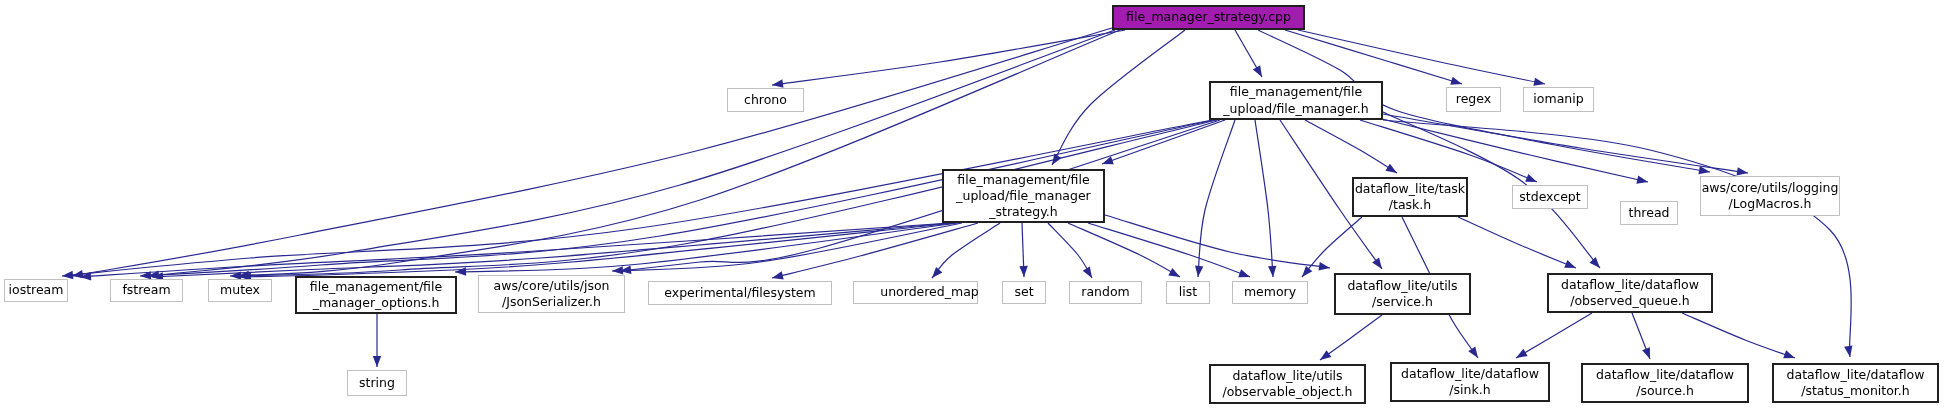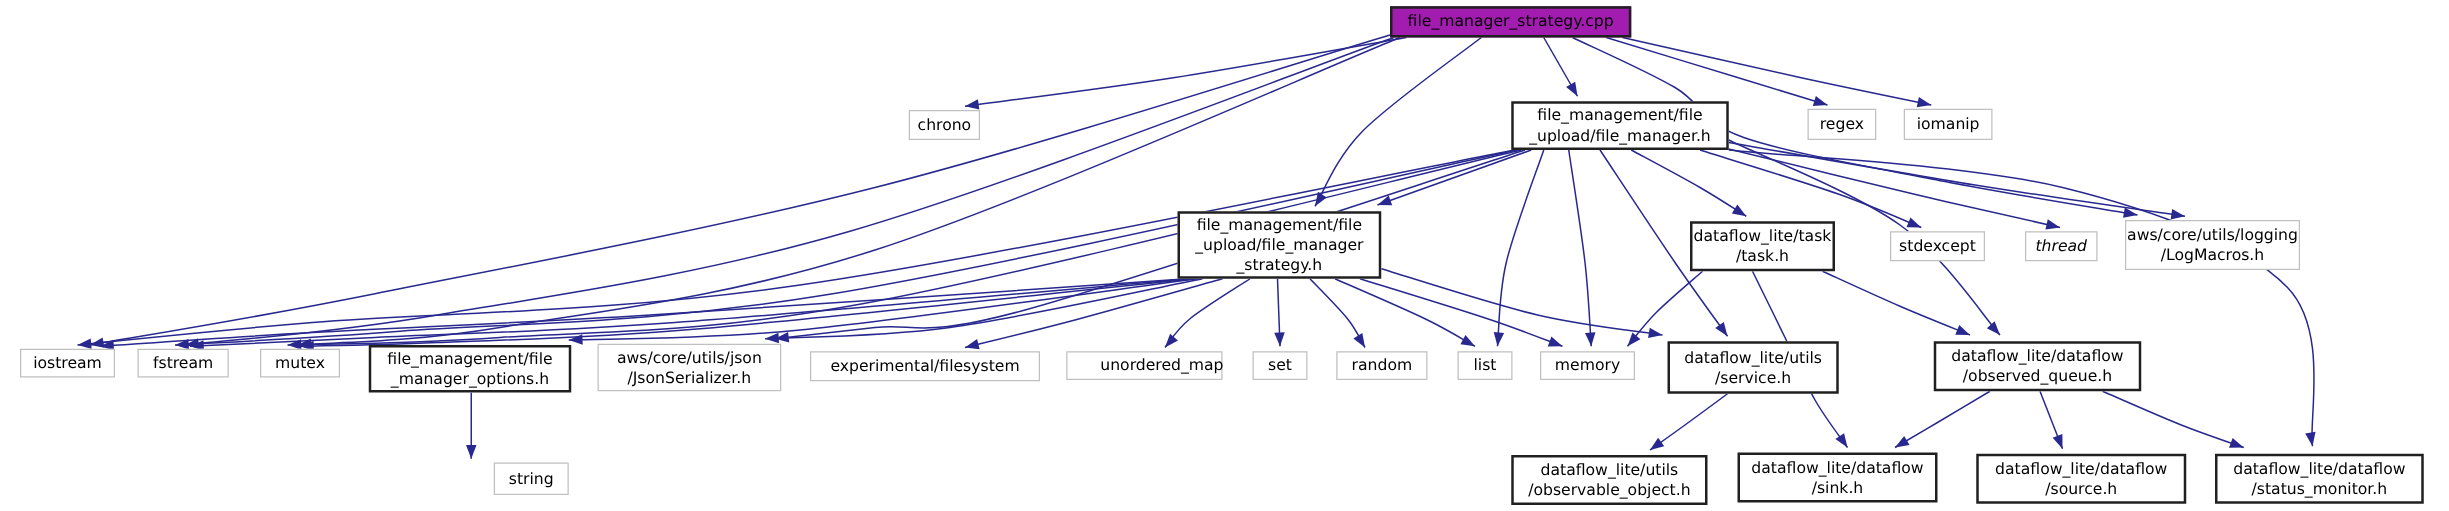--- a/index.html
+++ b/index.html
@@ -100,52 +100,52 @@
       <path d="M 1592 313 C 1585 317.1666666666667, 1562.6666666666667 330.5, 1550 338 C 1537.3333333333333 345.5, 1521.6666666666667 354.6666666666667, 1516 358" class="edge" stroke="#28288f"></path>
       <polygon points="1516,358 1523.3517918351693,348.80265490414007 1527.6107608983018,356.0429023114653" fill="#28288f"></polygon>
       <path d="M 1632 313 L 1650 359" class="edge" stroke="#28288f"></path>
       <polygon points="1650,359 1642.0803874908502,350.28680668727486 1649.9028268403786,347.22585215919855" fill="#28288f"></polygon>
       <path d="M 1682 313 C 1692.5 317.5, 1726.1666666666667 332.5, 1745 340 C 1763.8333333333333 347.5, 1786.6666666666667 355, 1795 358" class="edge" stroke="#28288f"></path>
       <polygon points="1795,358 1783.2276167026985,358.2258129788485 1786.0728602361896,350.32235871915117" fill="#28288f"></polygon>
       <path d="M 1382 315 C 1376.3333333333333 319.1666666666667, 1358.3333333333333 332.5, 1348 340 C 1337.6666666666667 347.5, 1324.6666666666667 356.6666666666667, 1320 360" class="edge" stroke="#28288f"></path>
       <polygon points="1320,360 1326.509867769654,350.18869929002165 1331.3922685968944,357.02406044815825" fill="#28288f"></polygon>
     </svg>
     <div class="node root" style="left: 1112px; top: 5px; width: 193px; height: 25px;">file_manager_strategy.cpp</div>
-    <div class="node external" style="left: 727px; top: 88px; width: 57px; height: 24px;">chrono</div>
+    <div class="node external" style="left: 727px; top: 88px; width: 77px; height: 24px;">chrono</div>
     <div class="node project" style="left: 1209px; top: 81px; width: 174px; height: 39px;">file_management/file
 _upload/file_manager.h</div>
     <div class="node external" style="left: 1446px; top: 87px; width: 55px; height: 25px;">regex</div>
     <div class="node external" style="left: 1523px; top: 87px; width: 71px; height: 25px;">iomanip</div>
     <div class="node project" style="left: 942px; top: 169px; width: 163px; height: 54px;">file_management/file
 _upload/file_manager
 _strategy.h</div>
     <div class="node project" style="left: 1352px; top: 177px; width: 116px; height: 40px;">dataflow_lite/task
 /task.h</div>
     <div class="node external" style="left: 1512px; top: 185px; width: 76px; height: 24px; text-align: right;">stdexcept</div>
-    <div class="node external" style="left: 1620px; top: 185px; width: 58px; height: 24px; font-style: italic;">thread</div>
+    <div class="node external" style="left: 1620px; top: 201px; width: 58px; height: 24px;">thread</div>
     <div class="node external" style="left: 1700px; top: 176px; width: 140px; height: 40px;">aws/core/utils/logging
 /LogMacros.h</div>
-    <div class="node external" style="left: 16px; top: 279px; width: 76px; height: 23px;">iostream</div>
+    <div class="node external" style="left: 4px; top: 279px; width: 64px; height: 23px;">iostream</div>
     <div class="node external" style="left: 110px; top: 279px; width: 73px; height: 23px;">fstream</div>
     <div class="node external" style="left: 208px; top: 279px; width: 64px; height: 23px;">mutex</div>
     <div class="node project" style="left: 295px; top: 276px; width: 162px; height: 38px;">file_management/file
 _manager_options.h</div>
     <div class="node external" style="left: 478px; top: 275px; width: 147px; height: 38px;">aws/core/utils/json
 /JsonSerializer.h</div>
     <div class="node external" style="left: 648px; top: 281px; width: 184px; height: 24px;">experimental/filesystem</div>
     <div class="node external" style="left: 853px; top: 281px; width: 125px; height: 23px; padding-left: 28px;">unordered_map</div>
     <div class="node external" style="left: 1002px; top: 281px; width: 44px; height: 23px;">set</div>
     <div class="node external" style="left: 1069px; top: 281px; width: 73px; height: 23px;">random</div>
     <div class="node external" style="left: 1166px; top: 281px; width: 44px; height: 23px;">list</div>
     <div class="node external" style="left: 1232px; top: 281px; width: 76px; height: 23px;">memory</div>
     <div class="node project" style="left: 1334px; top: 273px; width: 137px; height: 42px;">dataflow_lite/utils
 /service.h</div>
     <div class="node project" style="left: 1547px; top: 273px; width: 166px; height: 40px;">dataflow_lite/dataflow
 /observed_queue.h</div>
-    <div class="node external" style="left: 347px; top: 370px; width: 60px; height: 26px; margin-left: 48px;">string</div>
+    <div class="node external" style="left: 347px; top: 370px; width: 60px; height: 26px;">string</div>
     <div class="node project" style="left: 1209px; top: 364px; width: 157px; height: 40px;">dataflow_lite/utils
 /observable_object.h</div>
     <div class="node project" style="left: 1390px; top: 362px; width: 160px; height: 40px;">dataflow_lite/dataflow
 /sink.h</div>
     <div class="node project" style="left: 1581px; top: 363px; width: 168px; height: 40px;">dataflow_lite/dataflow
 /source.h</div>
     <div class="node project" style="left: 1772px; top: 363px; width: 167px; height: 40px;">dataflow_lite/dataflow
 /status_monitor.h</div>
   </div>
 

